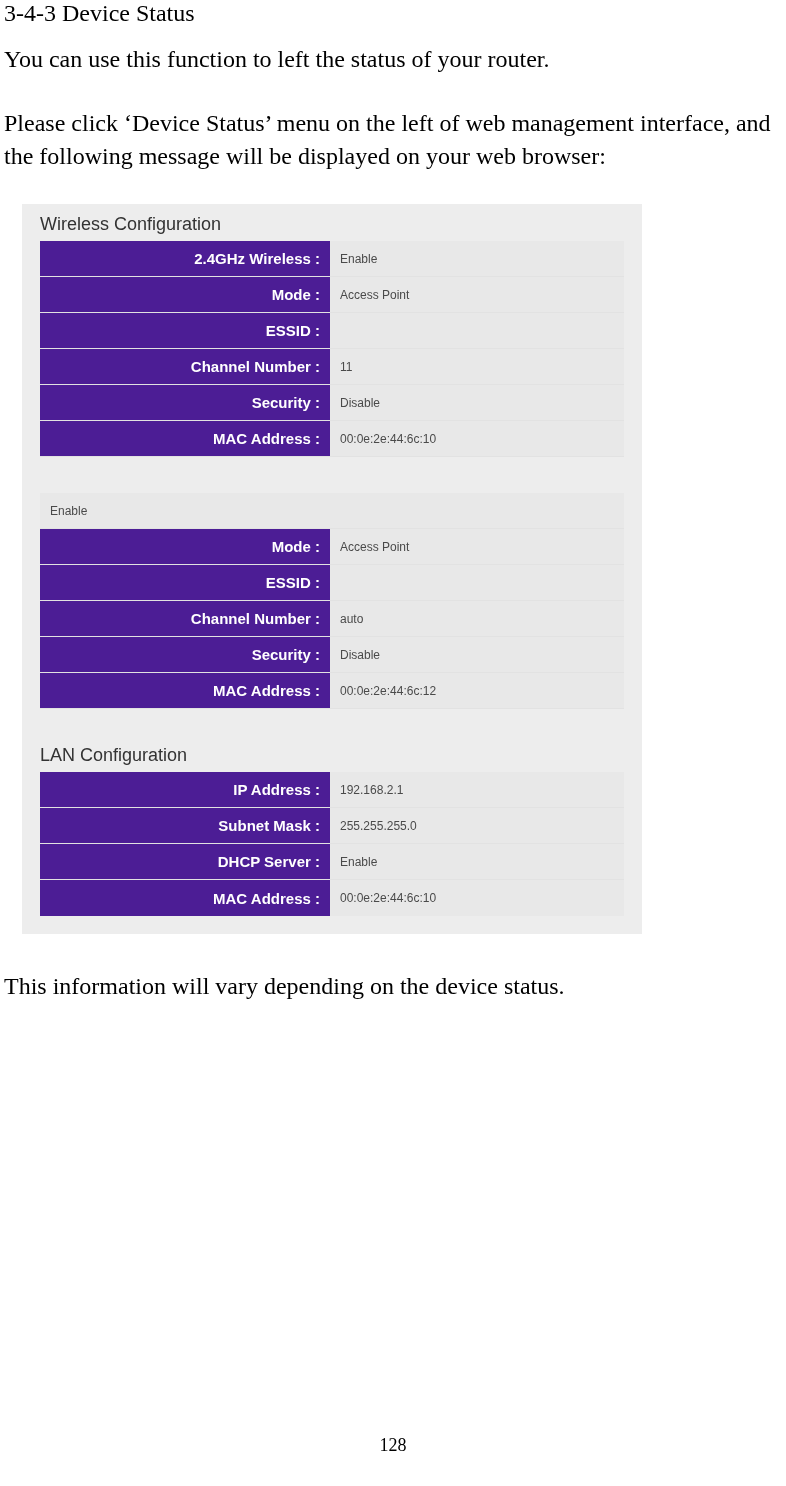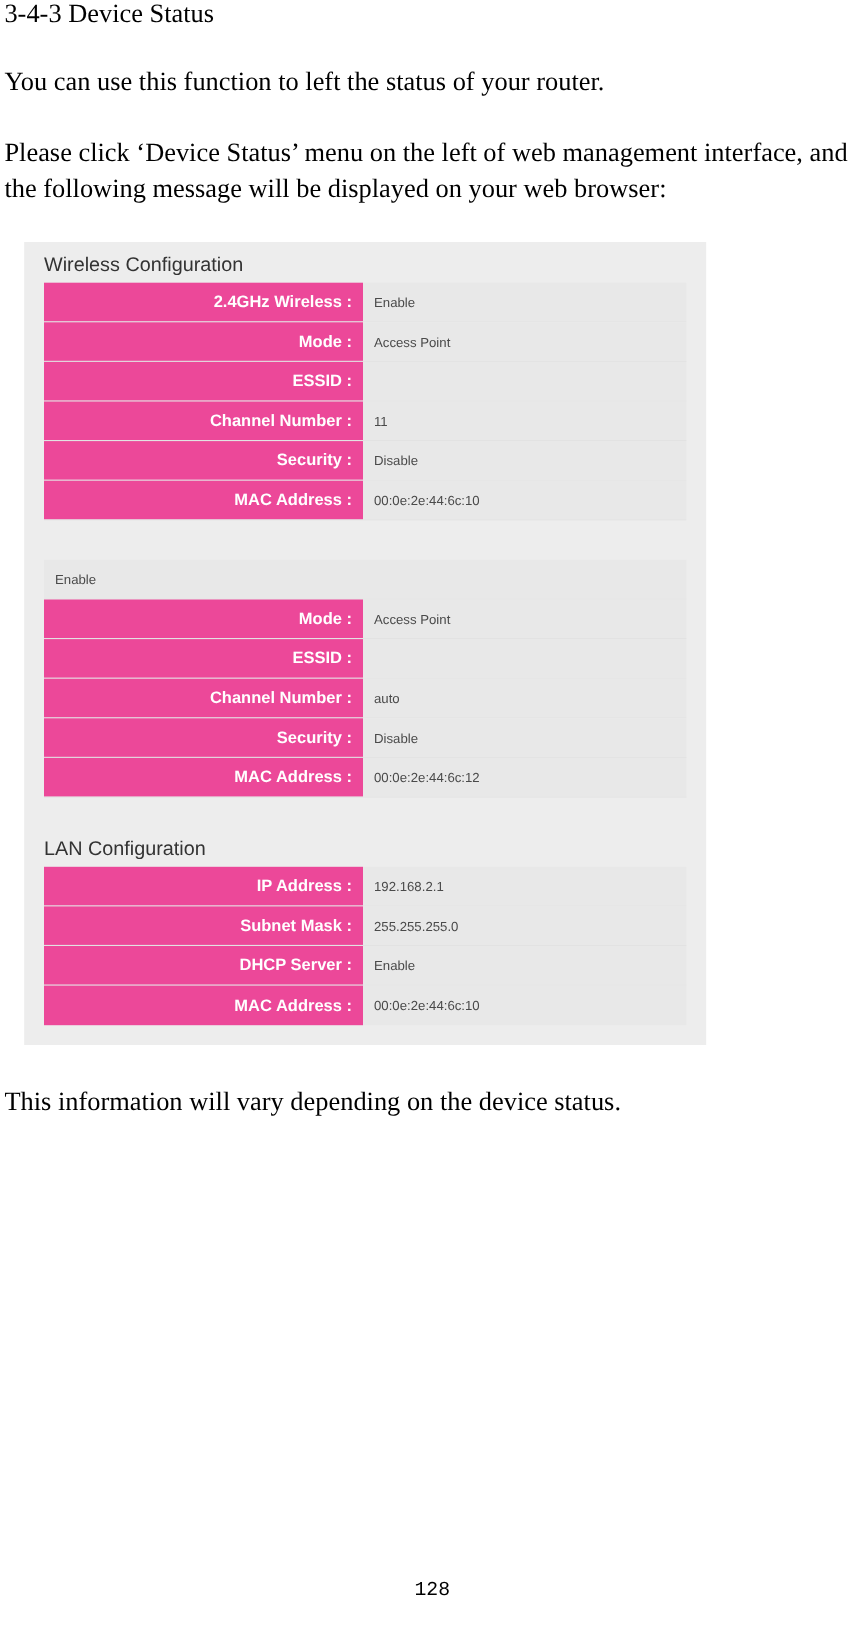--- a/index.html
+++ b/index.html
@@ -10,21 +10,21 @@
       background: #fff;
       color: #000;
       position: relative;
     }
     .content {
       padding: 0 4px;
     }
     .section-title {
       font-size: 24px;
       font-weight: normal;
-      margin-bottom: 32px;
+      margin-bottom: 16px;
     }
     .para {
       font-size: 24px;
       line-height: 1.35;
       margin-bottom: 32px;
     }
     .para-last {
       font-size: 24px;
       line-height: 1.35;
       margin-top: 36px;
@@ -50,21 +50,21 @@
     }
     .row {
       display: flex;
       width: 100%;
       height: 36px;
       border-bottom: 1px solid #e2e2e2;
     }
     .row:last-of-type { border-bottom: none; }
     .label-cell {
       width: 290px;
-      background: #ec4899;
+      background: #4c1d95;
       color: #fff;
       font-weight: bold;
       font-size: 15px;
       display: flex;
       align-items: center;
       justify-content: flex-end;
       padding-right: 10px;
     }
     .value-cell {
       flex: 1;
@@ -74,21 +74,21 @@
       display: flex;
       align-items: center;
       padding-left: 10px;
     }
     .page-number {
       position: absolute;
       bottom: 30px;
       width: 100%;
       text-align: center;
       font-size: 18px;
-      font-family: Liberation Mono, monospace;
+      font-family: Liberation Serif, serif;
     }
   </style>
 </head>
 <body>
 
 <div class="content">
   <div class="section-title">3-4-3 Device Status</div>
   <div class="para">You can use this function to left the status of your router.</div>
   <div class="para">Please click ‘Device Status’ menu on the left of web management interface, and the following message will be displayed on your web browser:</div>
 

